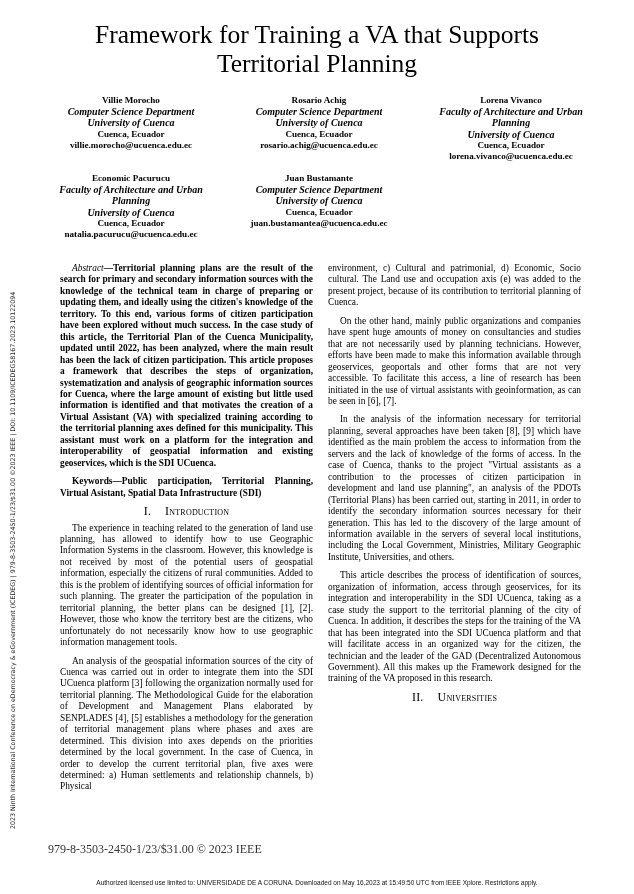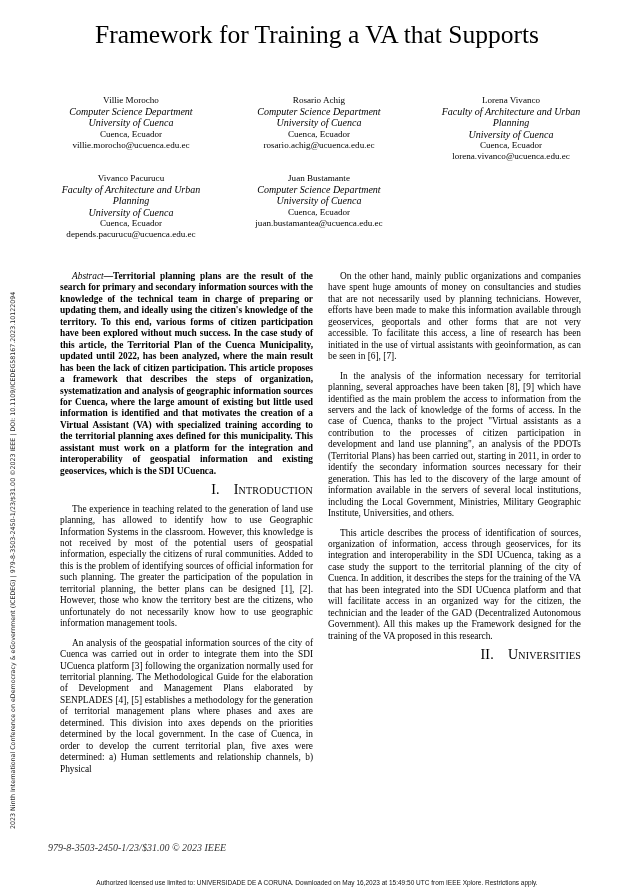--- a/index.html
+++ b/index.html
@@ -6,59 +6,60 @@
     body {
       width: 634px; height: 894px; position: relative; overflow: hidden;
       font-family: "Liberation Serif", "DejaVu Serif", serif; color: #000;
     }
     .title {
       position: absolute; left: 0; top: 20px; width: 634px; text-align: center;
       font-size: 25.5px; line-height: 29px;
     }
     .author {
       position: absolute; width: 190px; text-align: center;
-      font-size: 9.1px; line-height: 11.2px;
+      font-size: 9.1px; line-height: 11.2px; font-weight: bold;
     }
     .author .name { display: block; }
     .author .aff { display: block; font-style: italic; font-size: 10px; }
     .author .loc, .author .email { display: block; text-align: center; }
     .sidebar-text {
       position: absolute; left: 9px; top: 829px;
       transform: rotate(-90deg); transform-origin: 0 0;
       white-space: nowrap; font-family: "DejaVu Sans", sans-serif;
       font-size: 6.3px; color: #222; width: 594px;
     }
     .col {
       position: absolute; width: 253px;
       font-size: 9.35px; line-height: 11.45px; text-align: justify;
     }
-    .col p { margin: 8px 0 7px 0; text-indent: 12px; }
+    .col p { margin: 0 0 7px 0; text-indent: 12px; }
     .abstract { font-weight: bold; }
     .abstract .label { font-style: italic; font-weight: normal; }
     .section-head {
-      text-align: right; font-size: 14px; margin: 6px 0 5px 0; text-indent: 0;
+      text-align: center; font-size: 12px; margin: 6px 0 5px 0; text-indent: 0;
       font-variant: small-caps; letter-spacing: 0.2px;
     }
     .section-head .num { margin-right: 14px; }
     .footer-copy {
       position: absolute; left: 48px; top: 842px;
-      font-size: 10px; color: #333; font-style: italic;
+      font-size: 12px; color: #333;
     }
     .footer-auth {
       position: absolute; left: 0; width: 634px; top: 879px; text-align: center;
       font-family: "Liberation Sans", sans-serif; font-size: 6.5px; color: #111;
     }
   </style>
 </head>
 <body>
 
 <div class="sidebar-text">2023 Ninth International Conference on eDemocracy &amp; eGovernment (ICEDEG) | 979-8-3503-2450-1/23/$31.00 ©2023 IEEE | DOI: 10.1109/ICEDEG58167.2023.10122094</div>
 
 <div class="title">
   <div>Framework for Training a VA that Supports</div>
+  <div>Territorial Planning</div>
 </div>
 
 <div class="author" style="left:36px; top:95px;">
   <span class="name">Villie Morocho</span>
   <span class="aff">Computer Science Department</span>
   <span class="aff">University of Cuenca</span>
   <span class="loc">Cuenca, Ecuador</span>
   <span class="email">villie.morocho@ucuenca.edu.ec</span>
 </div>
 
@@ -73,44 +74,46 @@
 <div class="author" style="left:416px; top:95px;">
   <span class="name">Lorena Vivanco</span>
   <span class="aff">Faculty of Architecture and Urban</span>
   <span class="aff">Planning</span>
   <span class="aff">University of Cuenca</span>
   <span class="loc">Cuenca, Ecuador</span>
   <span class="email">lorena.vivanco@ucuenca.edu.ec</span>
 </div>
 
 <div class="author" style="left:36px; top:173px;">
-  <span class="name">Vivanco Pacurucu</span>
+  <span class="name">Economic Pacurucu</span>
   <span class="aff">Faculty of Architecture and Urban</span>
   <span class="aff">Planning</span>
   <span class="aff">University of Cuenca</span>
   <span class="loc">Cuenca, Ecuador</span>
-  <span class="email">depends.pacurucu@ucuenca.edu.ec</span>
+  <span class="email">natalia.pacurucu@ucuenca.edu.ec</span>
 </div>
 
 <div class="author" style="left:224px; top:173px;">
   <span class="name">Juan Bustamante</span>
   <span class="aff">Computer Science Department</span>
   <span class="aff">University of Cuenca</span>
   <span class="loc">Cuenca, Ecuador</span>
   <span class="email">juan.bustamantea@ucuenca.edu.ec</span>
 </div>
 
 <div class="col" style="left:60px; top:263px;">
   <p class="abstract"><span class="label">Abstract</span><span>—Territorial planning plans are the result of the search for primary and secondary information sources with the knowledge of the technical team in charge of preparing or updating them, and ideally using the citizen's knowledge of the territory. To this end, various forms of citizen participation have been explored without much success. In the case study of this article, the Territorial Plan of the Cuenca Municipality, updated until 2022, has been analyzed, where the main result has been the lack of citizen participation. This article proposes a framework that describes the steps of organization, systematization and analysis of geographic information sources for Cuenca, where the large amount of existing but little used information is identified and that motivates the creation of a Virtual Assistant (VA) with specialized training according to the territorial planning axes defined for this municipality. This assistant must work on a platform for the integration and interoperability of geospatial information and existing geoservices, which is the SDI UCuenca.</span></p>
+  <p class="abstract">Keywords—Public participation, Territorial Planning, Virtual Asistant, Spatial Data Infrastructure (SDI)</p>
   <div class="section-head"><span class="num">I.</span><span>Introduction</span></div>
   <p>The experience in teaching related to the generation of land use planning, has allowed to identify how to use Geographic Information Systems in the classroom. However, this knowledge is not received by most of the potential users of geospatial information, especially the citizens of rural communities. Added to this is the problem of identifying sources of official information for such planning. The greater the participation of the population in territorial planning, the better plans can be designed [1], [2]. However, those who know the territory best are the citizens, who unfortunately do not necessarily know how to use geographic information management tools.</p>
   <p>An analysis of the geospatial information sources of the city of Cuenca was carried out in order to integrate them into the SDI UCuenca platform [3] following the organization normally used for territorial planning. The Methodological Guide for the elaboration of Development and Management Plans elaborated by SENPLADES [4], [5] establishes a methodology for the generation of territorial management plans where phases and axes are determined.  This division into axes depends on the priorities determined by the local government. In the case of Cuenca, in order to develop the current territorial plan, five axes were determined: a) Human settlements and relationship channels, b) Physical</p>
 </div>
 
 <div class="col" style="left:328px; top:263px;">
+  <p style="text-indent:0">environment, c) Cultural and patrimonial, d) Economic, Socio cultural. The Land use and occupation axis (e) was added to the present project, because of its contribution to territorial planning of Cuenca.</p>
   <p>On the other hand, mainly public organizations and companies have spent huge amounts of money on consultancies and studies that are not necessarily used by planning technicians. However, efforts have been made to make this information available through geoservices, geoportals and other forms that are not very accessible. To facilitate this access, a line of research has been initiated in the use of virtual assistants with geoinformation, as can be seen in [6], [7].</p>
   <p>In the analysis of the information necessary for territorial planning, several approaches have been taken [8], [9] which have identified as the main problem the access to information from the servers and the lack of knowledge of the forms of access. In the case of Cuenca, thanks to the project "Virtual assistants as a contribution to the processes of citizen participation in development and land use planning", an analysis of the PDOTs (Territorial Plans) has been carried out, starting in 2011, in order to identify the secondary information sources necessary for their generation. This has led to the discovery of the large amount of information available in the servers of several local institutions, including the Local Government, Ministries, Military Geographic Institute, Universities, and others.</p>
   <p>This article describes the process of identification of sources, organization of information, access through geoservices, for its integration and interoperability in the SDI UCuenca, taking as a case study the support to the territorial planning of the city of Cuenca. In addition, it describes the steps for the training of the VA that has been integrated into the SDI UCuenca platform and that will facilitate access in an organized way for the citizen, the technician and the leader of the GAD (Decentralized Autonomous Government). All this makes up the Framework designed for the training of the VA proposed in this research.</p>
   <div class="section-head"><span class="num">II.</span><span>Universities</span></div>
 </div>
 
 <div class="footer-copy">979-8-3503-2450-1/23/$31.00 © 2023 IEEE</div>
 <div class="footer-auth">Authorized licensed use limited to: UNIVERSIDADE DE  A CORUNA. Downloaded on May 16,2023 at 15:49:50 UTC from IEEE Xplore.  Restrictions apply.</div>
 
 </body></html>

